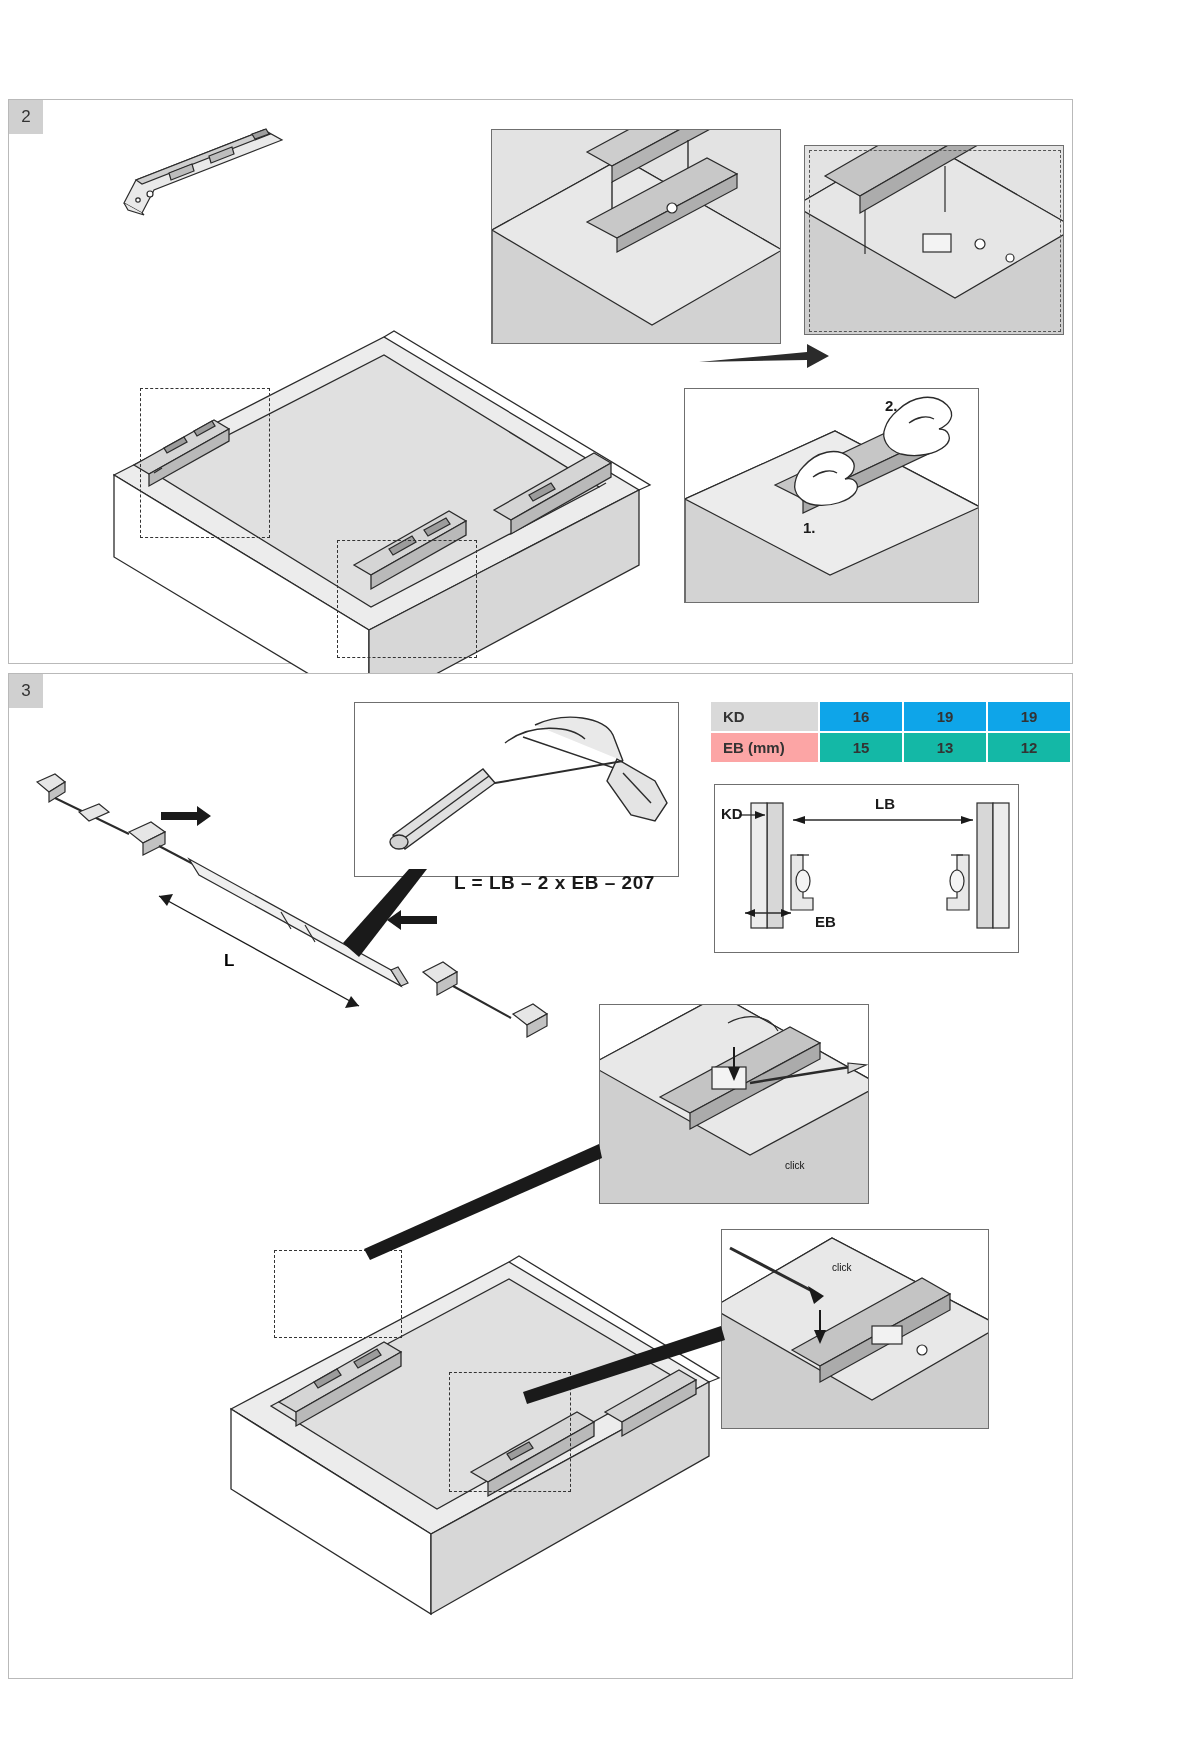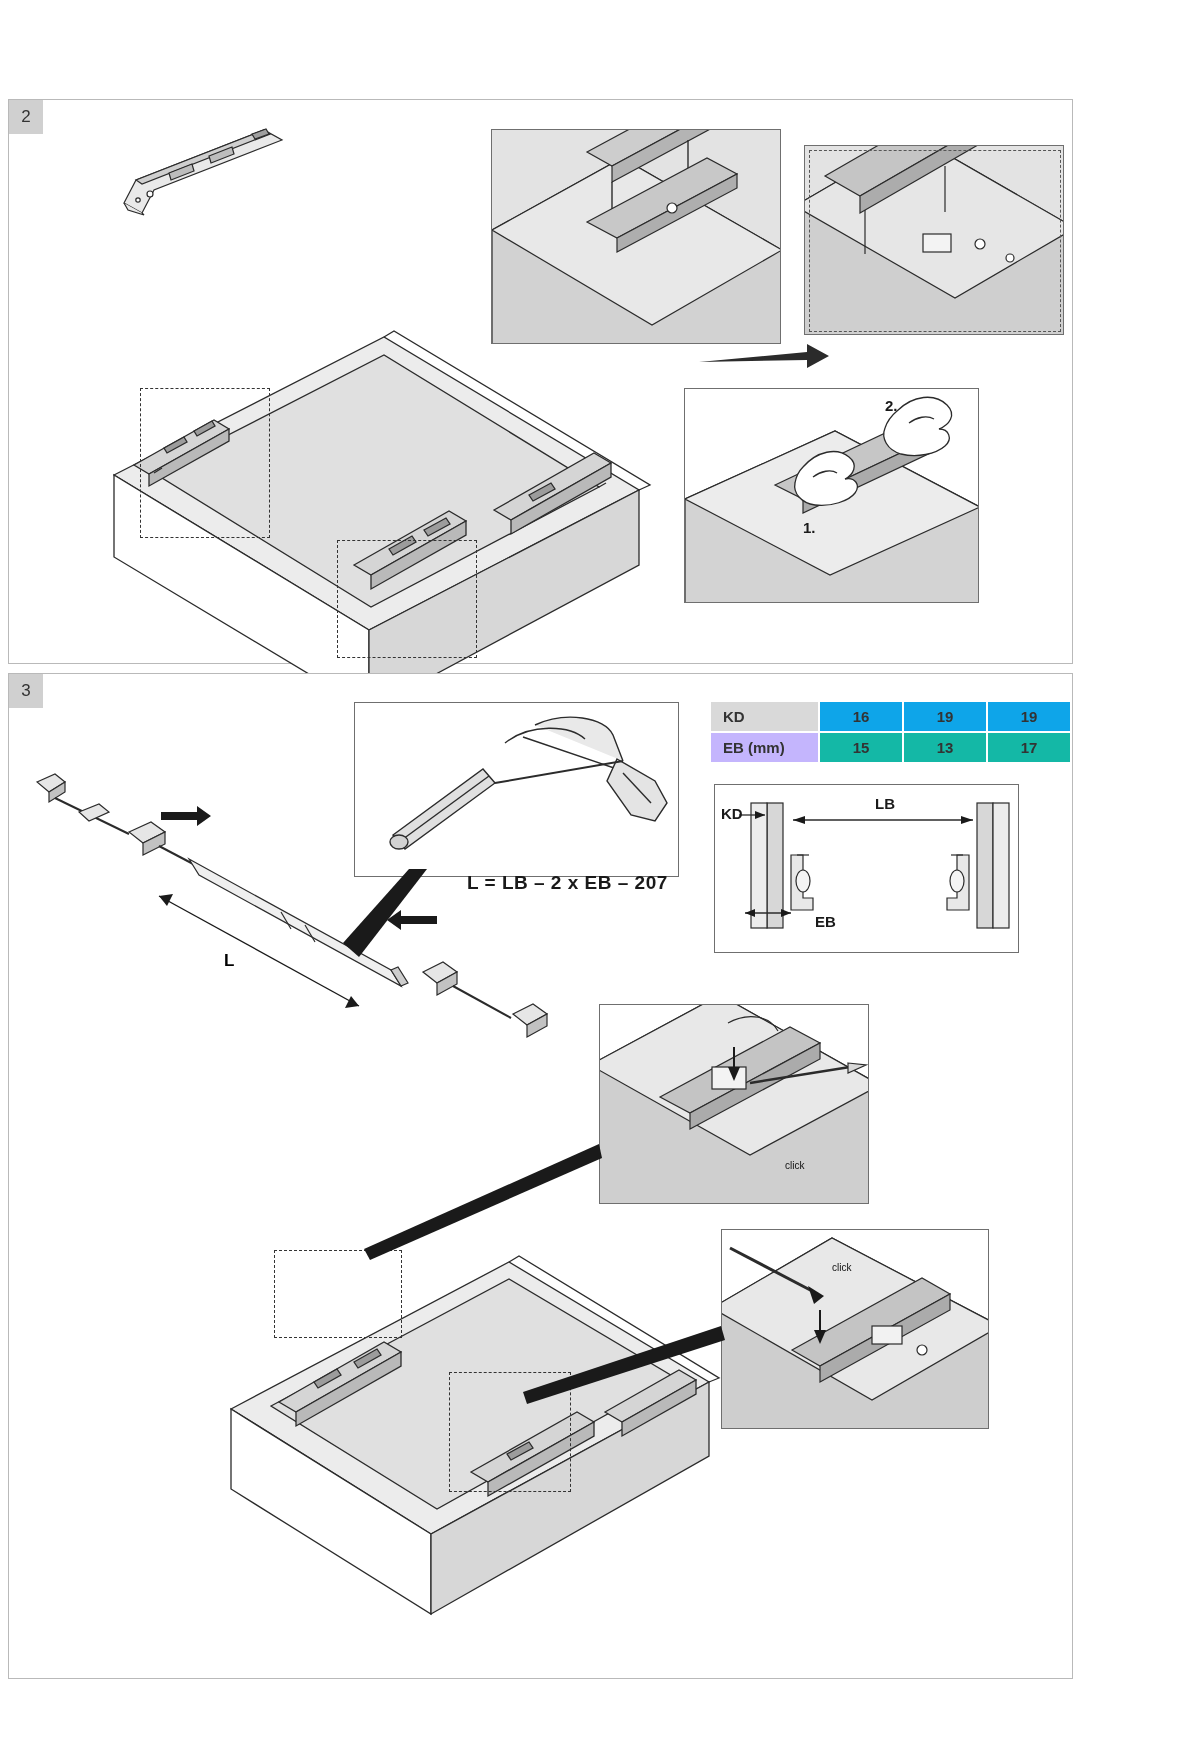--- a/index.html
+++ b/index.html
@@ -20,21 +20,21 @@
   .white-box{position:absolute;border:1px solid #6f6f6f;background:#ffffff;box-sizing:border-box;overflow:hidden;}
   .dash-box{position:absolute;border:1.4px dashed #4a4a4a;box-sizing:border-box;}
   .dashdot{position:absolute;box-sizing:border-box;border:1.4px dashed #333;}
   svg{overflow:visible;}
 
   
   .kd-table{position:absolute;border-collapse:collapse;font-size:15px;}
   .kd-table td{border:2px solid #ffffff;padding:6px 0;text-align:center;font-weight:bold;color:#333;}
   .kd-table td.hdr-label{background:#d9d9d9;text-align:left;padding-left:12px;width:120px;}
   .kd-table td.hdr-val{background:#0ea5e9;width:110px;}
-  .kd-table td.row-label{background:#c4b5fd;text-align:left;padding-left:12px;}
+  .kd-table td.row-label{background:#fca5a5;text-align:left;padding-left:12px;}
   .kd-table td.row-val{background:#14b8a6;}
 
   .formula{position:absolute;font-size:19px;font-weight:bold;letter-spacing:.5px;}
   .click-lbl{position:absolute;font-size:10px;color:#111;}
   .dim-lbl{position:absolute;font-size:15px;font-weight:bold;}
   .num-lbl{position:absolute;font-size:15px;font-weight:bold;}
 </style>
 </head>
 <body>
 
@@ -223,35 +223,35 @@
           <path d="M140,80 L268,58" stroke-width="2"></path>
           <ellipse cx="44" cy="139" rx="9" ry="7" fill="#d2d2d2"></ellipse>
         </g>
       </svg>
     </div>
 
     <svg class="fig" style="left:330px;top:195px;" width="95" height="100">
       <polygon points="88,0 20,88 4,74 70,0" fill="#1a1a1a"></polygon>
     </svg>
 
-    <div class="formula" style="left:458px;top:198px;">L = LB – 2 x EB – 207</div>
+    <div class="formula" style="left:445px;top:198px;">L = LB – 2 x EB – 207</div>
 
     <table class="kd-table" style="left:700px;top:26px;">
       <tbody>
           <tr>
         <td class="hdr-label">KD</td>
         <td class="hdr-val">16</td>
         <td class="hdr-val">19</td>
         <td class="hdr-val">19</td>
       </tr>
       <tr>
         <td class="row-label">EB (mm)</td>
         <td class="row-val">15</td>
         <td class="row-val">13</td>
-        <td class="row-val">17</td>
+        <td class="row-val">12</td>
       </tr>
     </tbody>
       </table>
 
     <div class="white-box" style="left:705px;top:110px;width:305px;height:169px;">
       <svg width="305" height="155">
         <g stroke="#2b2b2b" stroke-width="1.2" fill="none">
 
           <rect x="52" y="18" width="16" height="125" fill="#d7d7d7"></rect>
           <rect x="36" y="18" width="16" height="125" fill="#ececec"></rect>

